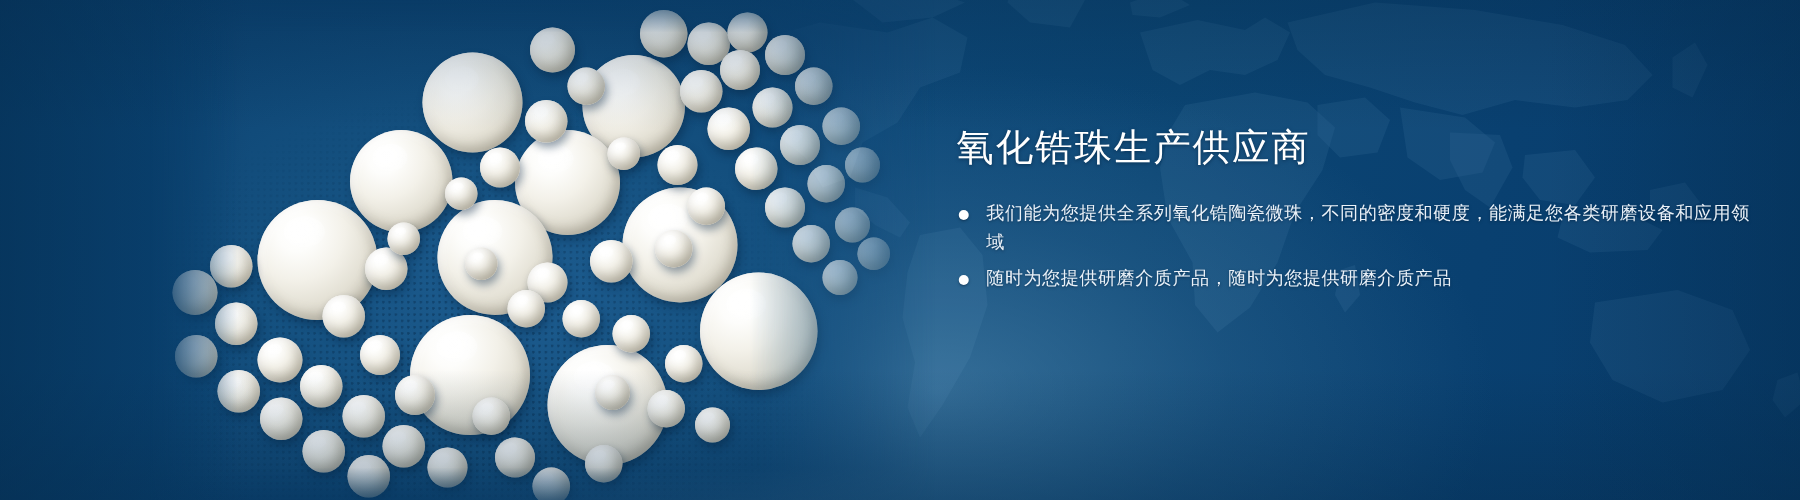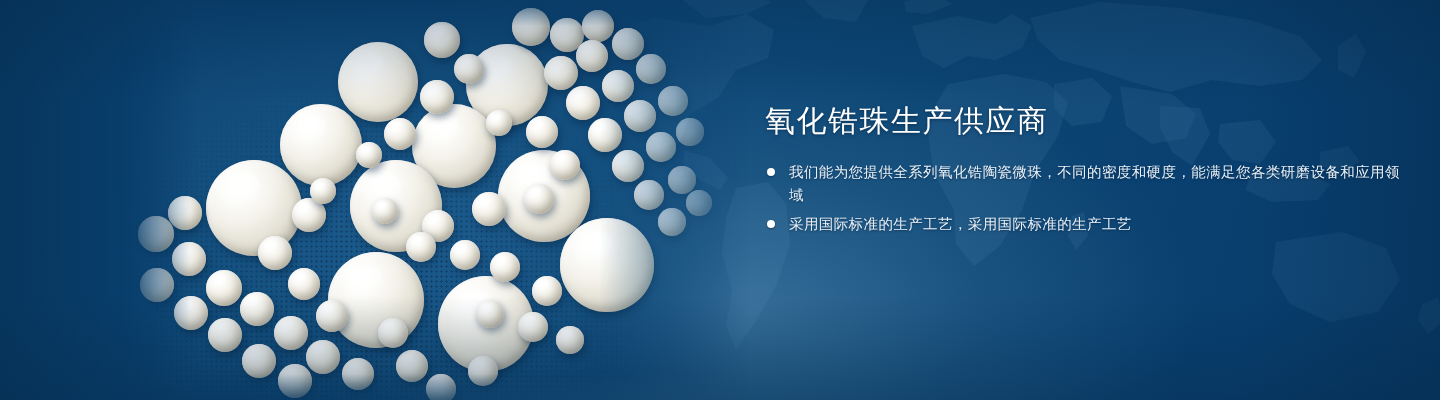--- a/index.html
+++ b/index.html
@@ -138,25 +138,27 @@
   }
   .headline {
     margin: 0 0 22px 0;
     font-size: 30px;
     line-height: 1.15;
     font-weight: 400;
     color: #ffffff;
     letter-spacing: 1.5px;
     text-shadow: 0 1px 3px rgba(3,30,56,0.60);
     white-space: nowrap;
+    font-family: Liberation Mono, monospace;
   }
   .bullets {
     list-style: none;
     margin: 0;
     padding: 0;
+    font-family: Liberation Mono, monospace;
   }
   .bullet {
     position: relative;
     padding-left: 24px;
     margin-bottom: 6px;
     font-size: 14.5px;
     line-height: 23px;
     color: #eaf1f8;
     letter-spacing: 0.4px;
     text-shadow: 0 1px 2px rgba(3,28,52,0.55);
@@ -311,18 +313,18 @@
   <div class="content">
     <h1 class="headline">氧化锆珠生产供应商</h1>
 
     <ul class="bullets">
       <li class="bullet">
         <span class="bullet-dot"></span>
         <span class="bullet-text">我们能为您提供全系列氧化锆陶瓷微珠，不同的密度和硬度，能满足您各类研磨设备和应用领域</span>
       </li>
       <li class="bullet">
         <span class="bullet-dot"></span>
-        <span class="bullet-text">采用国际标准的生产工艺，采用国际标准的生产工艺</span>
+        <span class="bullet-text">随时为您提供研磨介质产品，随时为您提供研磨介质产品</span>
       </li>
     </ul>
   </div>
 
 </div>
 
 </body></html>

